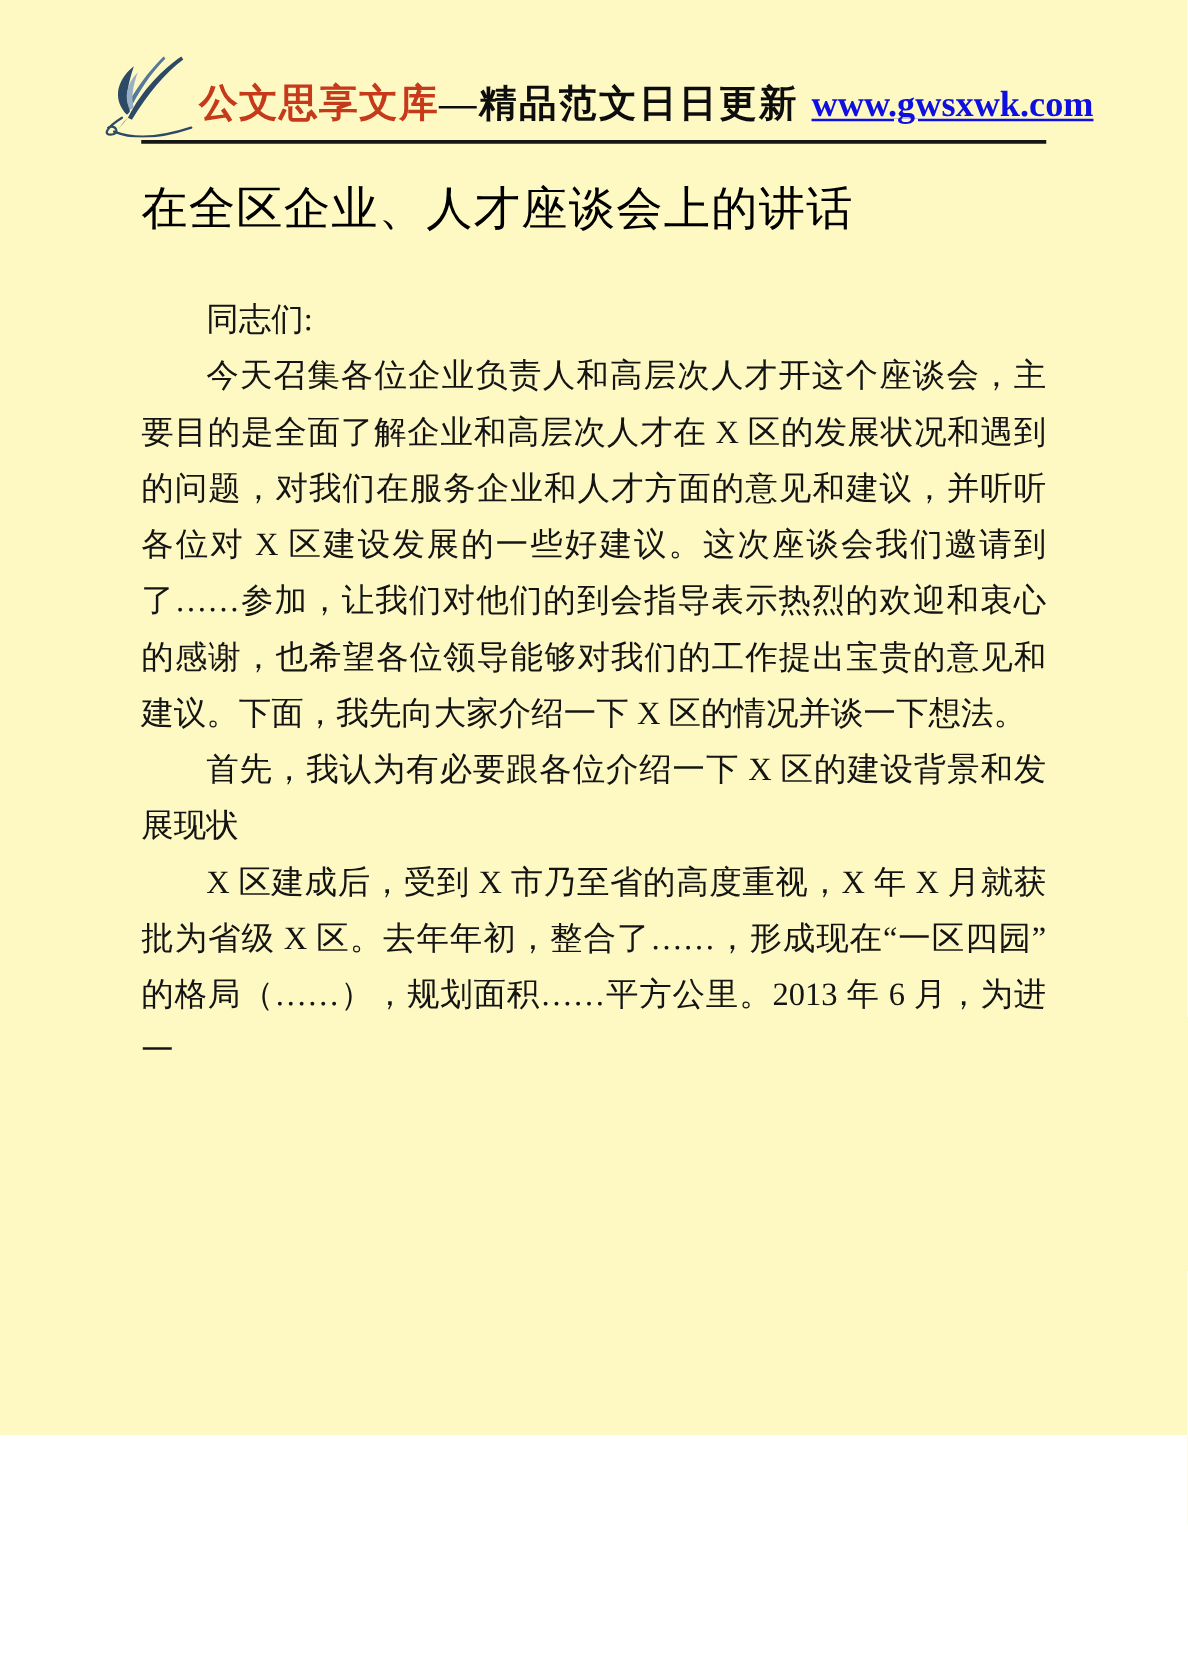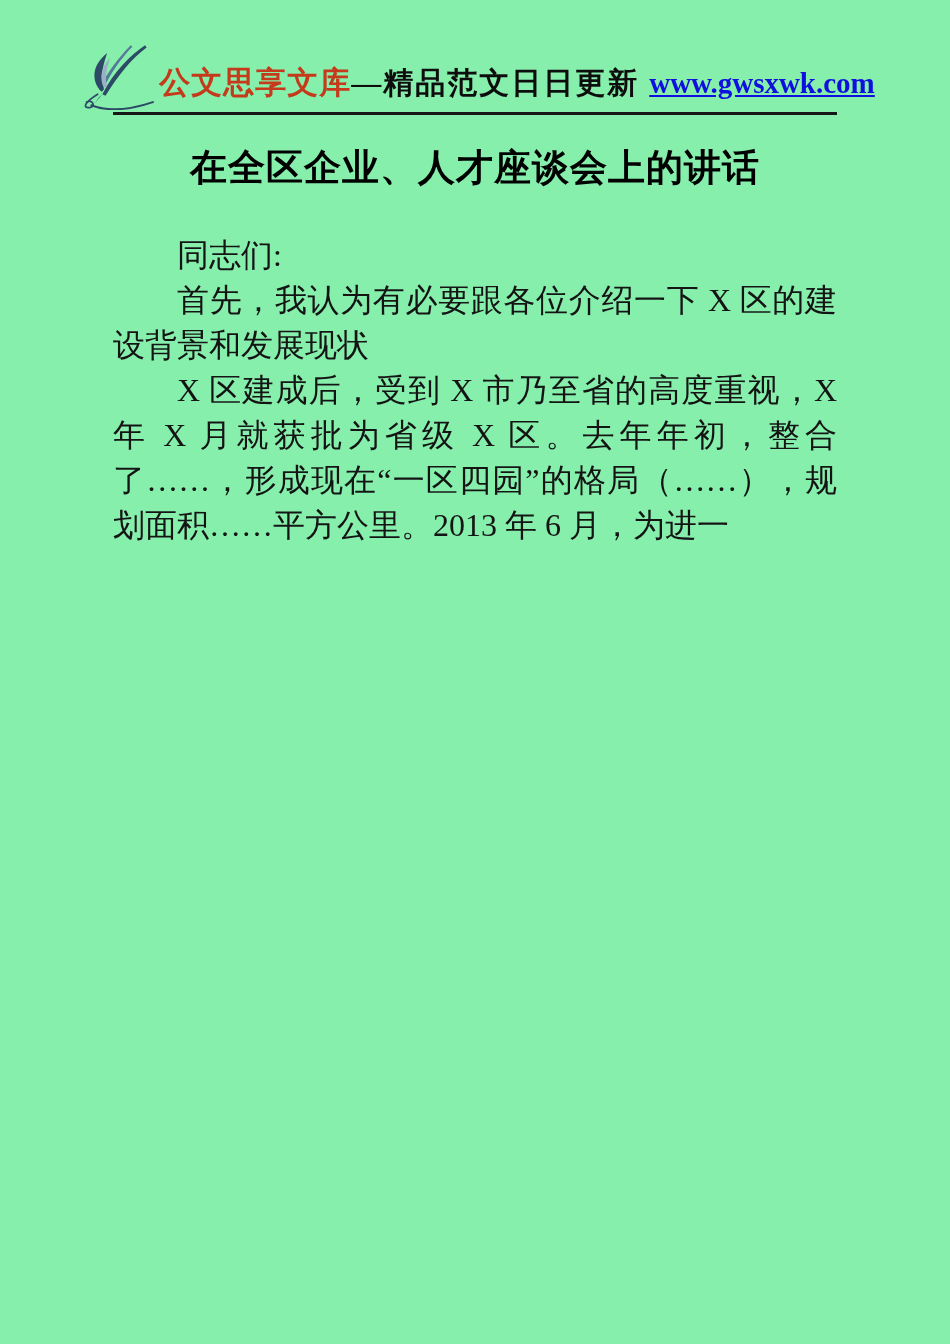--- a/index.html
+++ b/index.html
@@ -1,20 +1,20 @@
 <!DOCTYPE html>
 <html lang="zh" style="--site-name-color: #c43a1b; --url-color: #0f0fdf; --logo-color: #2c4a66; --logo-accent-color: #56789a; --rule-color: #161616; --text-color: #141414;"><head>
 <meta charset="utf-8">
 <style>
   html, body { margin: 0; padding: 0; background: #ffffff; }
   .page {
     width: 950px;
-    height: 1344px;
+    height: 1148px;
     margin: 0 auto;
-    background: #86efac;
+    background: #fef9c3;
     box-sizing: border-box;
     padding: 0 113px;
     overflow: hidden;
     font-family: "Liberation Serif", "DejaVu Serif", serif;
   }
 
   
   .header-row {
     display: flex;
     align-items: flex-end;
@@ -45,32 +45,31 @@
     cursor: pointer;
   }
   .header-rule {
     border-bottom: 3px solid var(--rule-color, #161616);
     margin-top: 10px;
   }
 
   
   .doc-title {
     margin: 30px 0 0 0;
-    text-align: center;
     font-size: 37px;
     line-height: 46px;
-    font-weight: 700;
+    font-weight: 400;
     color: #000000;
     letter-spacing: 1px;
   }
 
   
   .doc-body {
     margin-top: 42px;
-    font-size: 32px;
+    font-size: 26px;
     line-height: 45px;
     color: var(--text-color, #141414);
     text-align: justify;
     text-justify: inter-character;
   }
   .doc-body p { margin: 0; text-indent: 2em; }
 </style>
 </head>
 <body>
 
@@ -96,17 +95,18 @@
     <span class="header-text">
       <span class="site-name">公文思享文库</span><span class="tagline">—精品范文日日更新</span><a class="site-url">www.gwsxwk.com</a>
     </span>
   </div>
   <div class="header-rule"></div>
 
   <h1 class="doc-title">在全区企业、人才座谈会上的讲话</h1>
 
   <div class="doc-body">
     <p>同志们:</p>
+    <p>今天召集各位企业负责人和高层次人才开这个座谈会，主要目的是全面了解企业和高层次人才在 X 区的发展状况和遇到的问题，对我们在服务企业和人才方面的意见和建议，并听听各位对 X 区建设发展的一些好建议。这次座谈会我们邀请到了……参加，让我们对他们的到会指导表示热烈的欢迎和衷心的感谢，也希望各位领导能够对我们的工作提出宝贵的意见和建议。下面，我先向大家介绍一下 X 区的情况并谈一下想法。</p>
     <p>首先，我认为有必要跟各位介绍一下 X 区的建设背景和发展现状</p>
     <p>X 区建成后，受到 X 市乃至省的高度重视，X 年 X 月就获批为省级 X 区。去年年初，整合了……，形成现在“一区四园”的格局（……），规划面积……平方公里。2013 年 6 月，为进一</p>
   </div>
 
 </div>
 
 </body></html>

